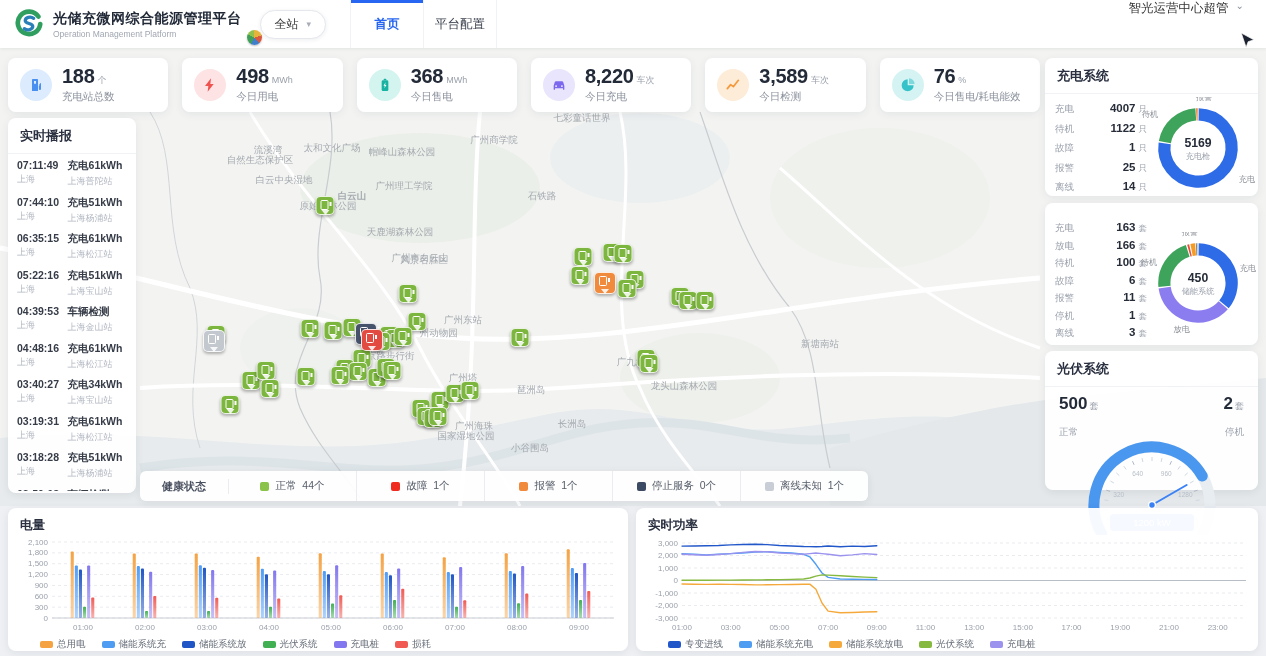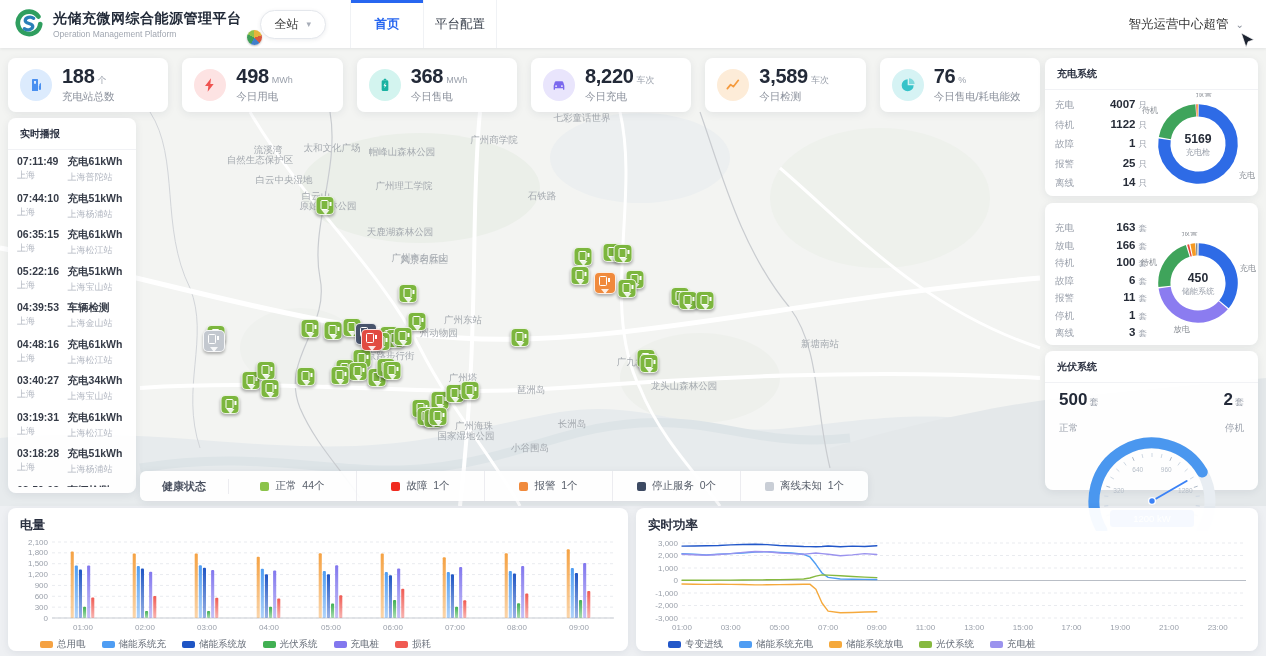--- a/index.html
+++ b/index.html
@@ -21,39 +21,39 @@
   .station-pill .chev{color:#a7adb8;font-size:9px}
   .ball{position:absolute;left:247px;top:30px;width:15px;height:15px;border-radius:50%;
     background:conic-gradient(#e6b33c 0 20%, #d8593f 20% 38%, #3f7fc9 38% 58%, #3f9e58 58% 82%, #8fc24c 82% 100%);
     box-shadow:0 1px 2px rgba(0,0,0,.25);z-index:70}
   .tabs{display:flex;height:48px;margin-left:24px}
   .tab{position:relative;width:72px;display:flex;align-items:center;justify-content:center;
     font-size:12.5px;color:#3a414d;border-left:1px solid #f0f2f5;cursor:pointer}
   .tab:last-child{border-right:1px solid #f0f2f5}
   .tab.active{color:#2766f0;font-weight:bold}
   .tab.active::before{content:"";position:absolute;left:0;top:0;width:100%;height:3px;background:#2766f0}
-  .user-menu{position:absolute;right:22px;top:0;height:48px;display:flex;align-items:center;gap:7px;
+  .user-menu{position:absolute;right:22px;top:0;height:48px;display:flex;align-items:flex-start;gap:7px;
     font-size:12.5px;color:#333;cursor:pointer}
   .user-menu .chev{color:#8a909c;font-size:10px}
   
   .map{position:absolute;left:0;top:48px;width:1266px;height:458px;background:#f3f4f2;overflow:hidden}
   .map svg.bg{position:absolute;left:0;top:0}
   .maplabel{position:absolute;font-size:9.5px;color:#a4a9af;white-space:nowrap;transform:translate(-50%,-50%);z-index:2}
   .marker{position:absolute;width:17px;height:17px;border-radius:5px;background:currentColor;
     transform:translate(-50%,-100%);border:1px solid rgba(255,255,255,.85);
     box-shadow:0 2px 3px rgba(0,0,0,.28);z-index:3;cursor:pointer}
   .marker::after{content:"";position:absolute;left:50%;bottom:-5px;transform:translateX(-50%);
     border:4px solid transparent;border-top:5px solid;border-top-color:inherit;color:inherit}
   .marker .glyph{position:absolute;left:4px;top:3px;width:6px;height:8px;border:1.5px solid #fff;border-radius:1.5px}
   .marker .glyph::after{content:"";position:absolute;right:-3.5px;top:1px;width:2px;height:4px;background:#fff}
   .marker.big{width:20px;height:20px;z-index:4}
   
   .card{position:absolute;background:rgba(255,255,255,.95);border-radius:8px;
     box-shadow:0 2px 8px rgba(25,35,60,.08)}
-  .card-title{font-size:10px;font-weight:bold;color:#2a3040;padding:9px 12px 8px;border-bottom:1px solid #f1f2f5}
+  .card-title{font-size:13px;font-weight:bold;color:#2a3040;padding:9px 12px 8px;border-bottom:1px solid #f1f2f5}
   
   .kpi-row{position:absolute;left:8px;top:58px;width:1032px;display:flex;gap:14px;z-index:10}
   .kpi{flex:1;background:rgba(255,255,255,.95);border-radius:8px;box-shadow:0 2px 8px rgba(25,35,60,.08);
     display:flex;align-items:center;gap:10px;padding:9px 12px;height:36px}
   .kpi .ic{width:32px;height:32px;border-radius:50%;display:flex;align-items:center;justify-content:center;flex:none}
   .kpi .ic svg{width:16px;height:16px}
   .kpi .num{font-size:20px;font-weight:bold;color:#232a38;line-height:20px;letter-spacing:-.3px}
   .kpi .unit{font-size:9px;color:#9aa0ab;margin-left:3px}
   .kpi .lbl{font-size:10.5px;color:#8b919c;margin-top:3px;white-space:nowrap}
   
@@ -147,21 +147,21 @@
     <path d="M780 120 C850 180 920 260 1040 300" fill="none" stroke="#ffffff" stroke-width="3"></path>
   </svg>
 <div class="maplabel" style="left: 268px; top: 102px;">流溪湾</div>
     <div class="maplabel" style="left: 260px; top: 112px;">自然生态保护区</div>
     <div class="maplabel" style="left: 332px; top: 100px;">太和文化广场</div>
     <div class="maplabel" style="left: 402px; top: 104px;">帽峰山森林公园</div>
     <div class="maplabel" style="left: 494px; top: 92px;">广州商学院</div>
     <div class="maplabel" style="left: 582px; top: 70px;">七彩童话世界</div>
     <div class="maplabel" style="left: 284px; top: 132px;">白云中央湿地</div>
     <div class="maplabel" style="left: 404px; top: 138px;">广州理工学院</div>
-    <div class="maplabel" style="left: 316px; top: 148px;">白云山</div>
+    <div class="maplabel" style="left: 352px; top: 148px; font-weight: bold;">白云山</div>
     <div class="maplabel" style="left: 328px; top: 158px;">原始森林公园</div>
     <div class="maplabel" style="left: 542px; top: 148px;">石铁路</div>
     <div class="maplabel" style="left: 400px; top: 184px;">天鹿湖森林公园</div>
     <div class="maplabel" style="left: 420px; top: 210px;">广州市白云山</div>
     <div class="maplabel" style="left: 424px; top: 212px;">风景名胜区</div>
     <div class="maplabel" style="left: 376px; top: 285px;">越秀公园</div>
     <div class="maplabel" style="left: 463px; top: 272px;">广州东站</div>
     <div class="maplabel" style="left: 434px; top: 285px;">广州动物园</div>
     <div class="maplabel" style="left: 386px; top: 308px;">北京路步行街</div>
     <div class="maplabel" style="left: 463px; top: 330px;">广州塔</div>

